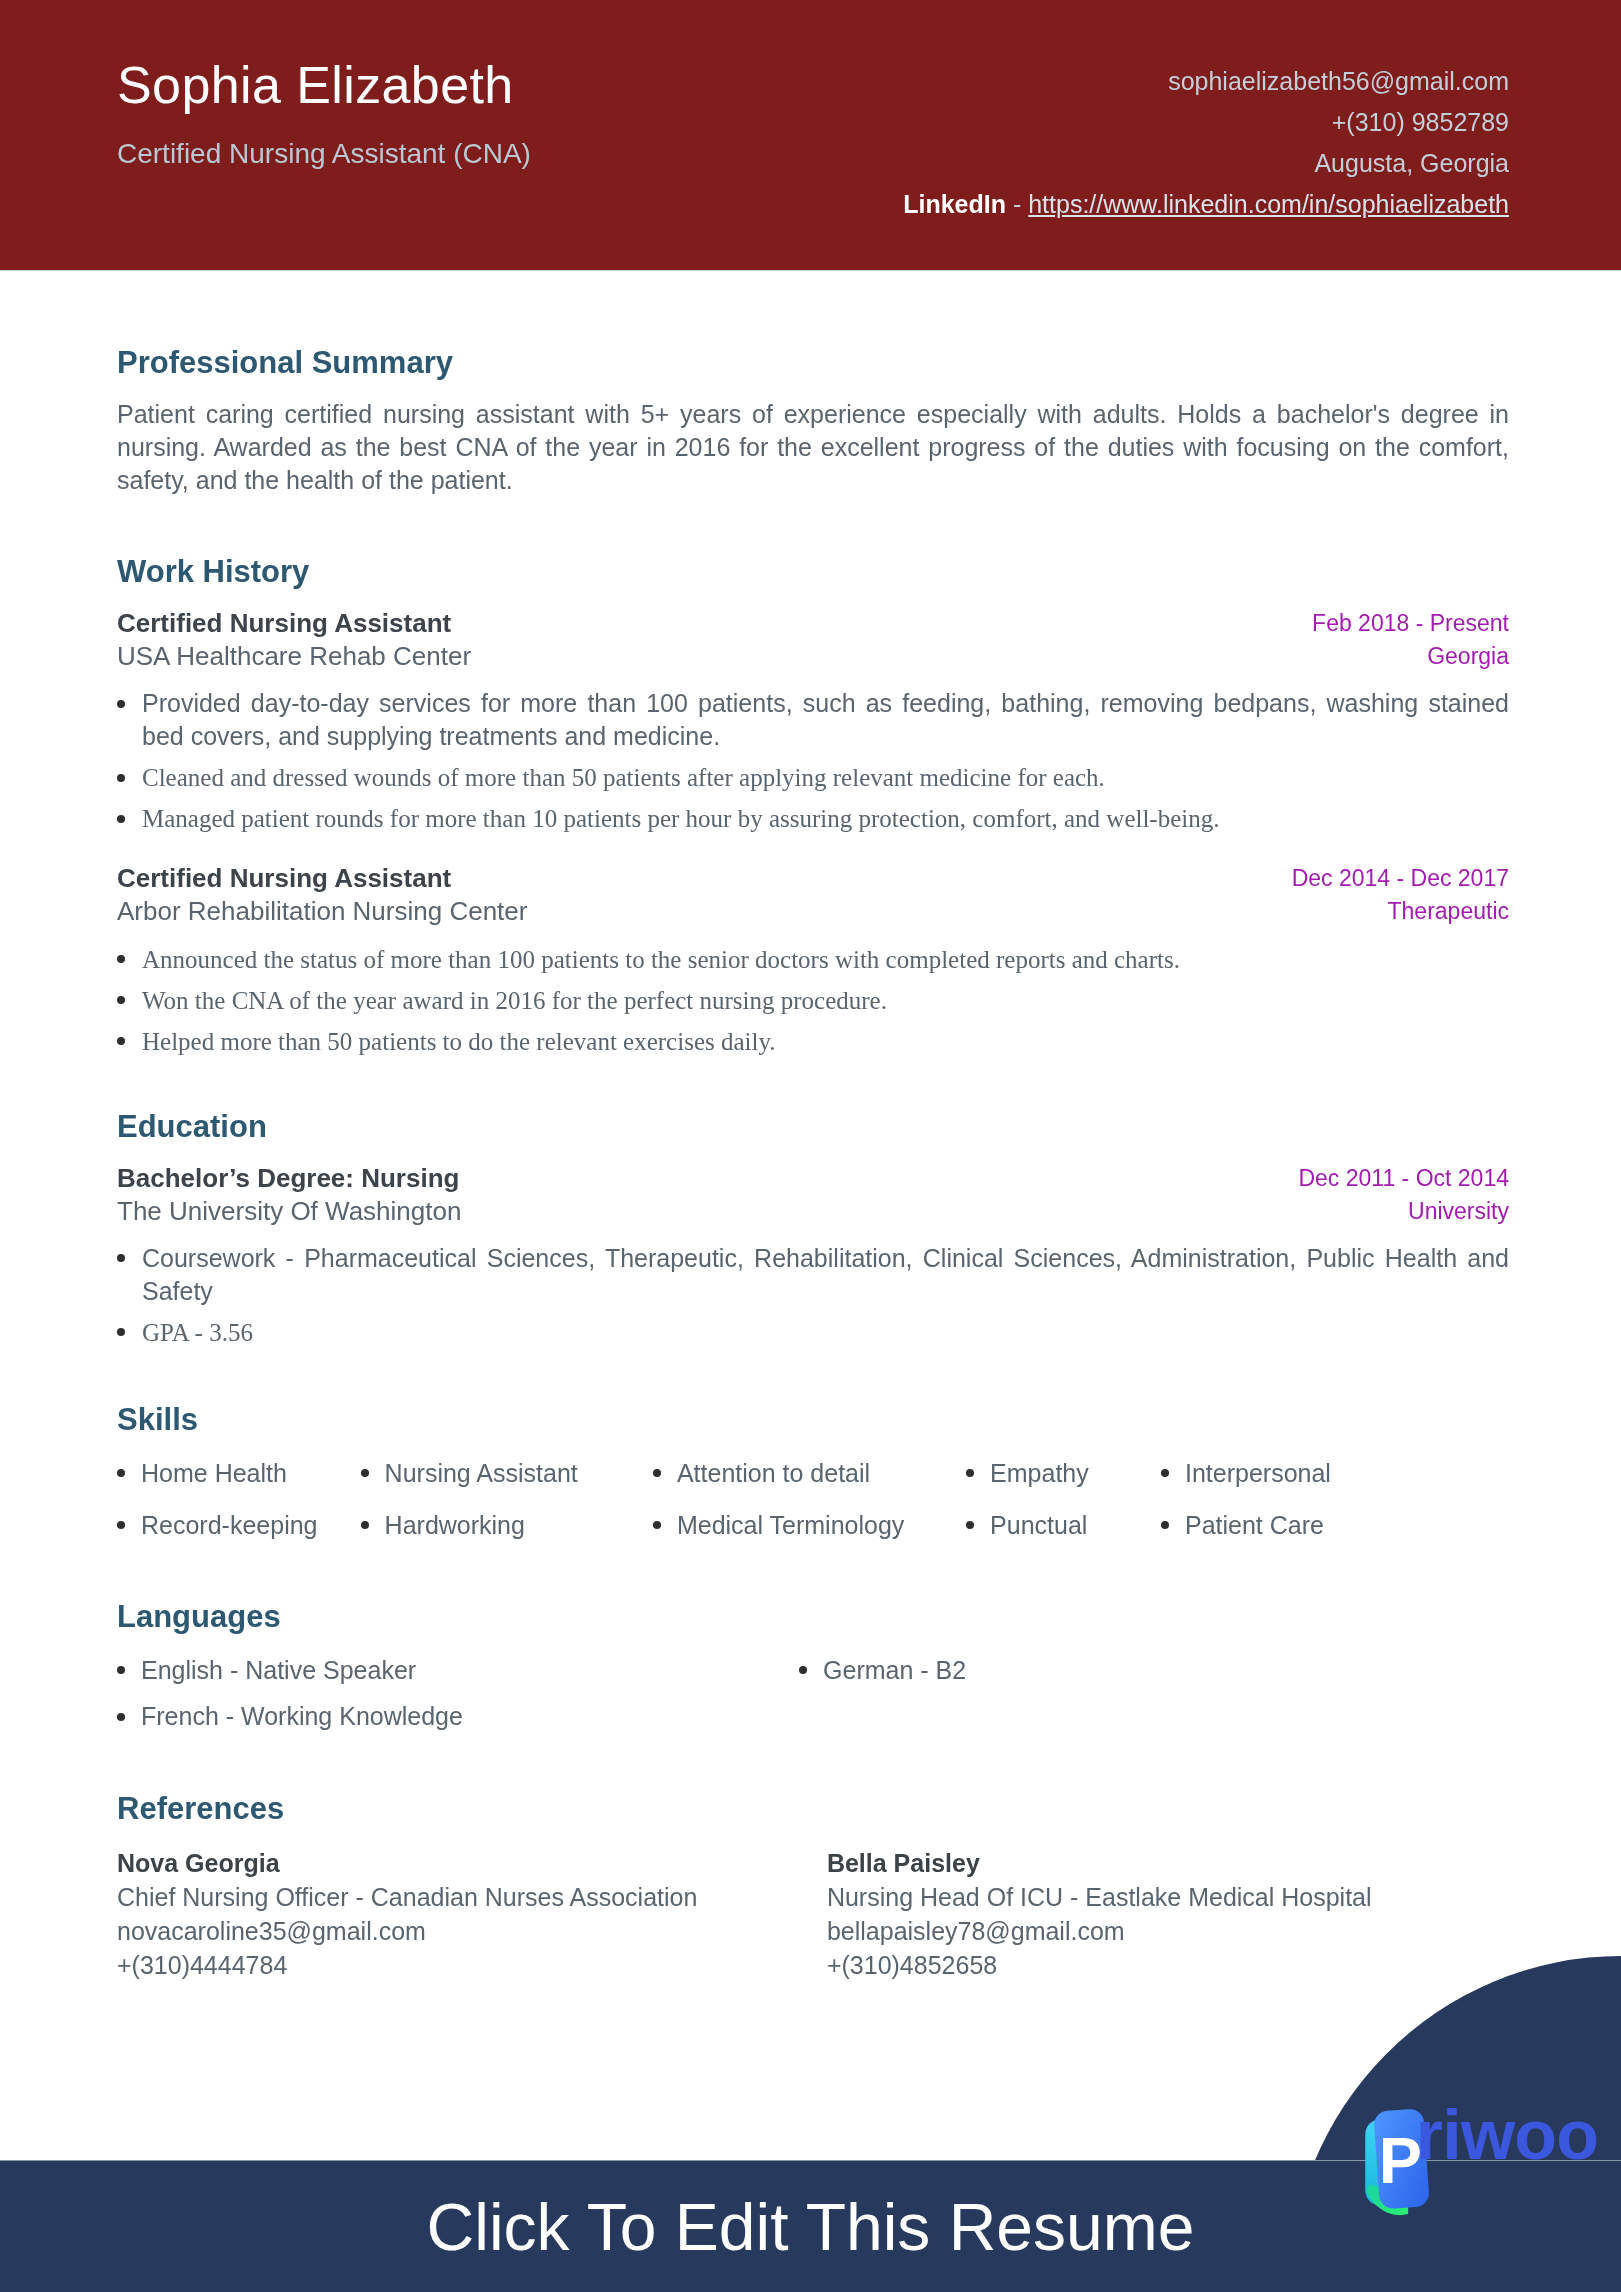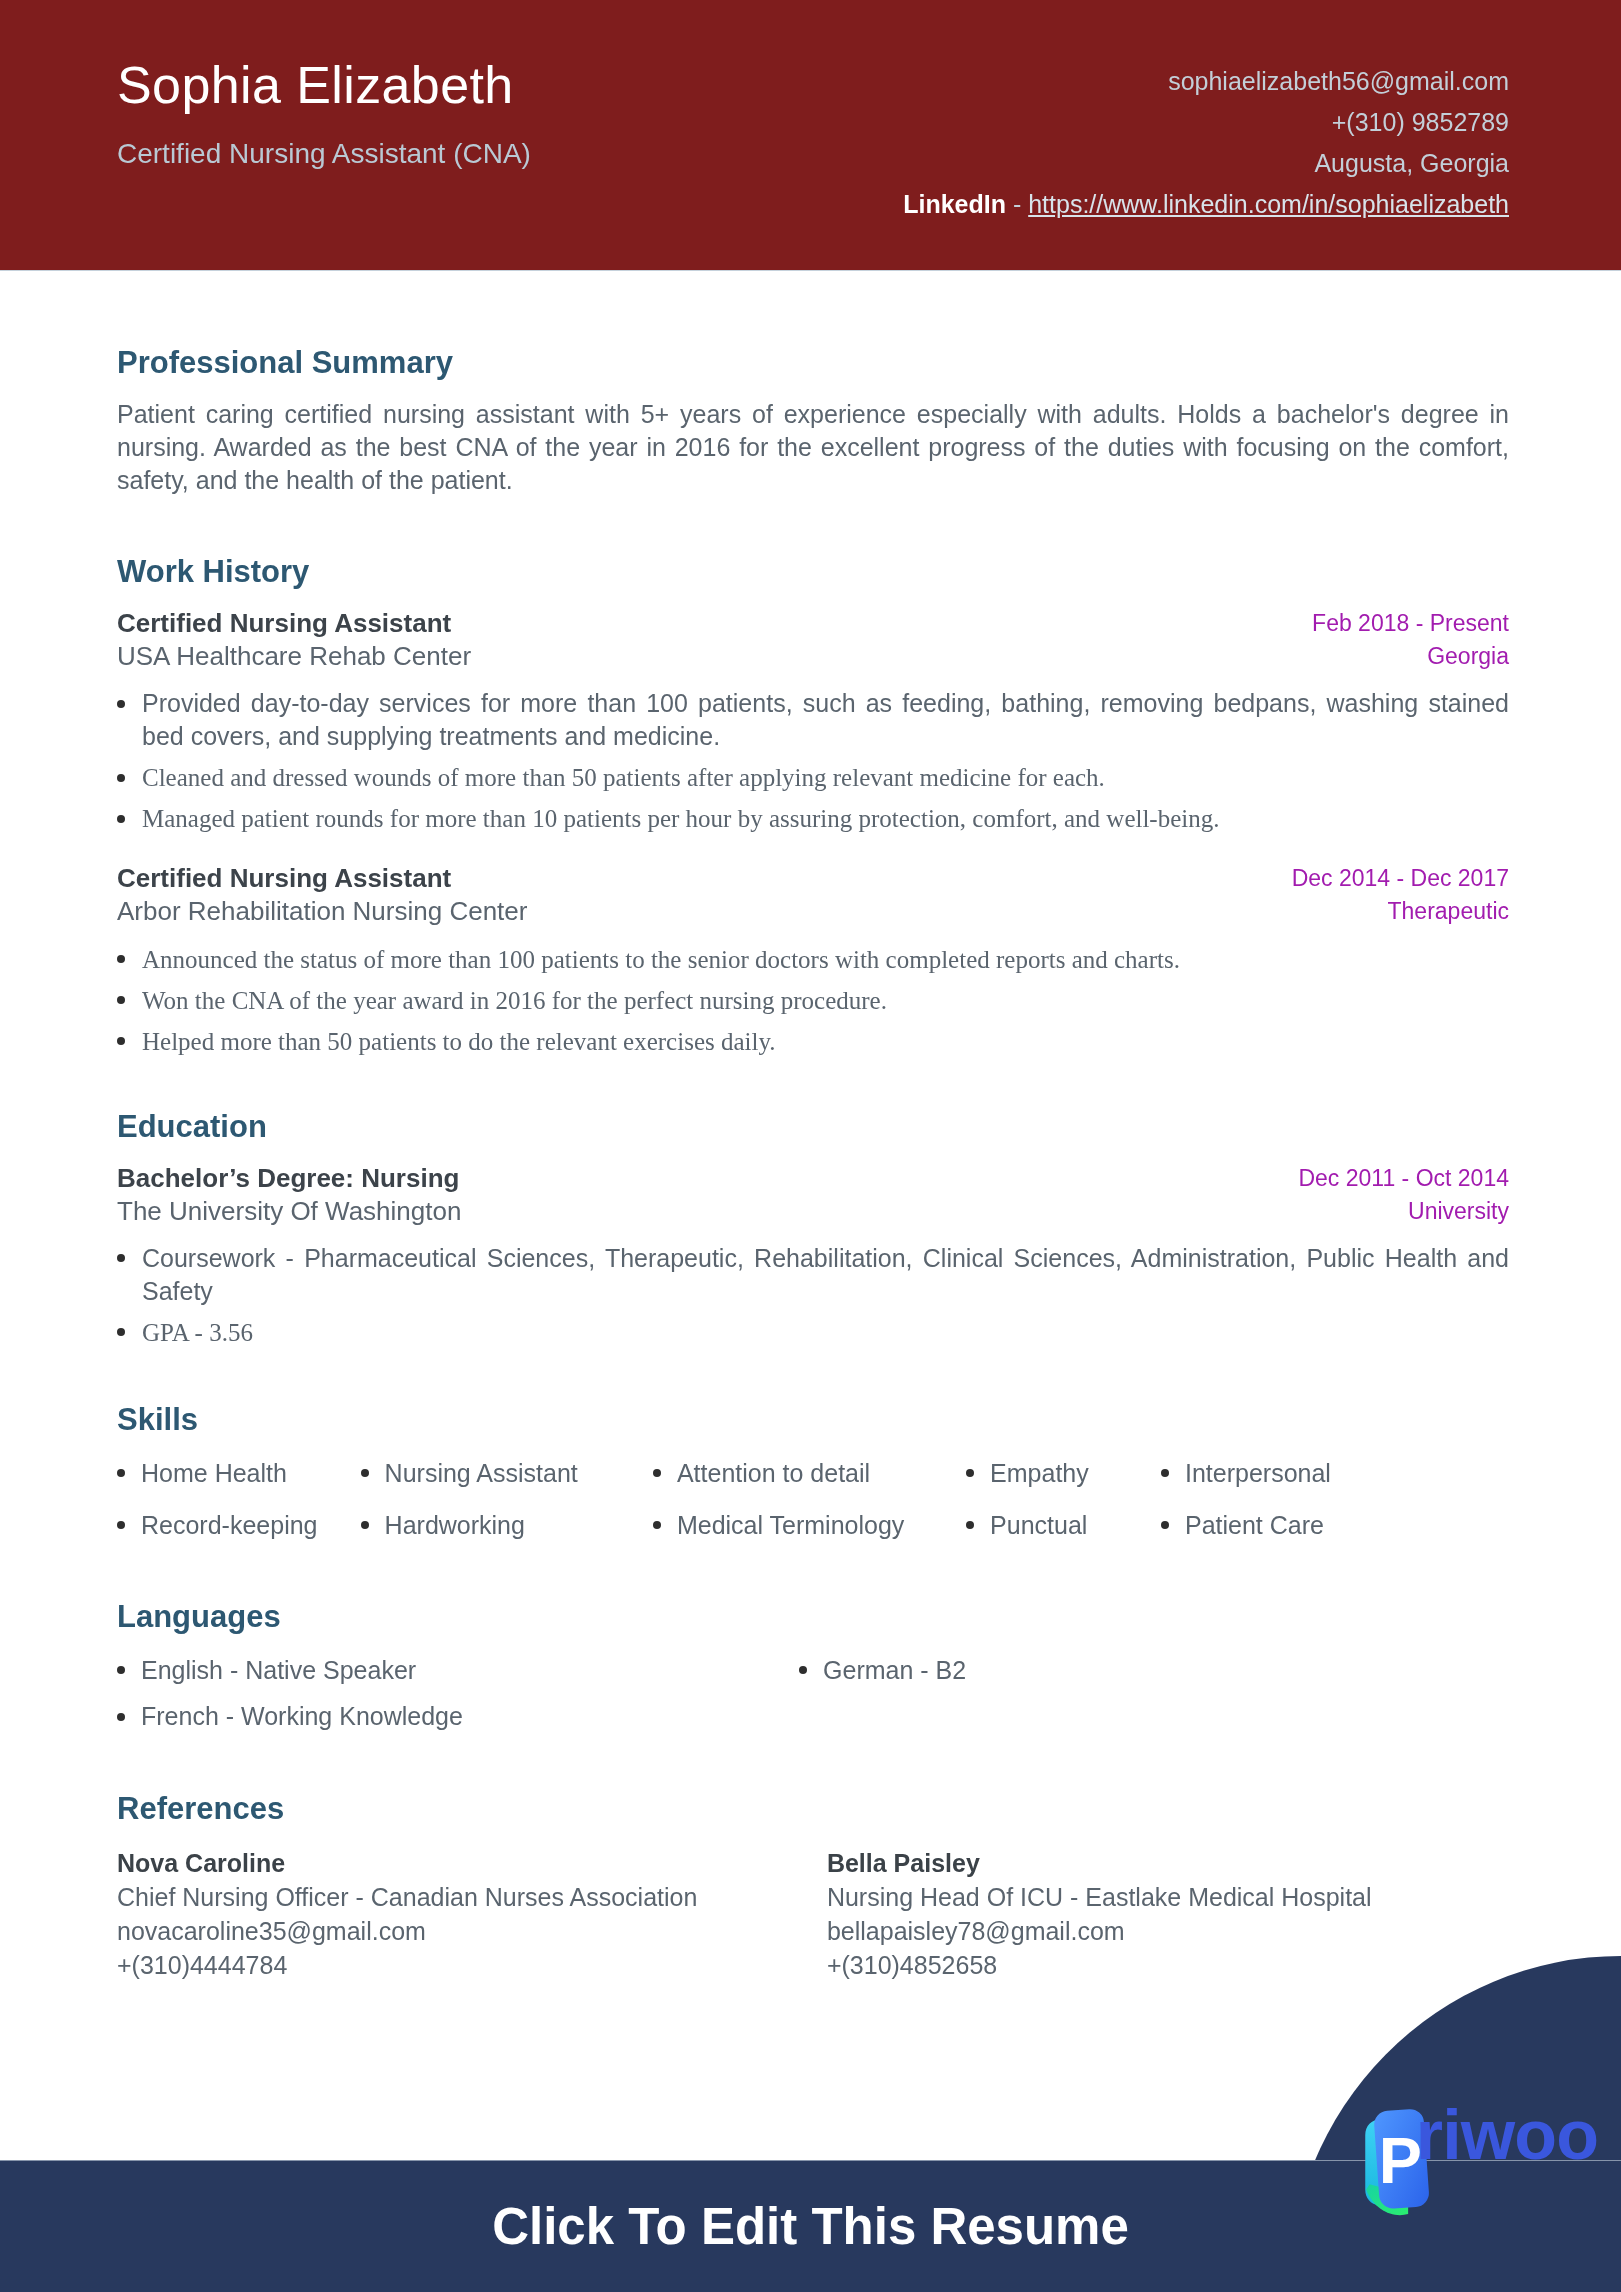--- a/index.html
+++ b/index.html
@@ -62,21 +62,21 @@
     position:absolute; right:0; bottom:0; width:333px; height:337px;
     background:#28395e; border-top-left-radius:100% 100%;
   }
   .footer-bar {
     position:absolute; left:0; right:0; bottom:0; height:133px; background:#28395e;
     border-top:1.8px solid rgba(214,224,233,.55);
   }
   .footer-cta {
     position:absolute; left:0; right:0; bottom:0; height:133px;
     display:flex; align-items:center; justify-content:center;
-    font-size:51px; font-weight:700; color:#ffffff; letter-spacing:0;
+    font-size:66px; font-weight:400; color:#ffffff; letter-spacing:0;
     cursor:pointer;
   }
   .brand-logo { position:absolute; right:23px; bottom:75px; display:flex; align-items:flex-start; cursor:pointer; }
   .brand-text { font-size:70px; font-weight:800; color:#3a57dd; letter-spacing:-0.9px; margin-left:-14.3px; margin-top:-5.4px; line-height:1; }
 </style>
 </head>
 <body>
 
 <div class="page">
 
@@ -234,21 +234,21 @@
         </div>
       <div class="lang">
           <span class="dot"></span>
           <span>French - Working Knowledge</span>
         </div>
     </div>
 
     <div class="section-heading ref-heading">References</div>
     <div class="ref-grid">
       <div class="ref">
-        <div class="ref-name">Nova Caroline</div>
+        <div class="ref-name">Nova Georgia</div>
         <div class="ref-line">Chief Nursing Officer - Canadian Nurses Association</div>
         <div class="ref-line">novacaroline35@gmail.com</div>
         <div class="ref-line">+(310)4444784</div>
       </div>
       <div class="ref">
         <div class="ref-name">Bella Paisley</div>
         <div class="ref-line">Nursing Head Of ICU - Eastlake Medical Hospital</div>
         <div class="ref-line">bellapaisley78@gmail.com</div>
         <div class="ref-line">+(310)4852658</div>
       </div>

